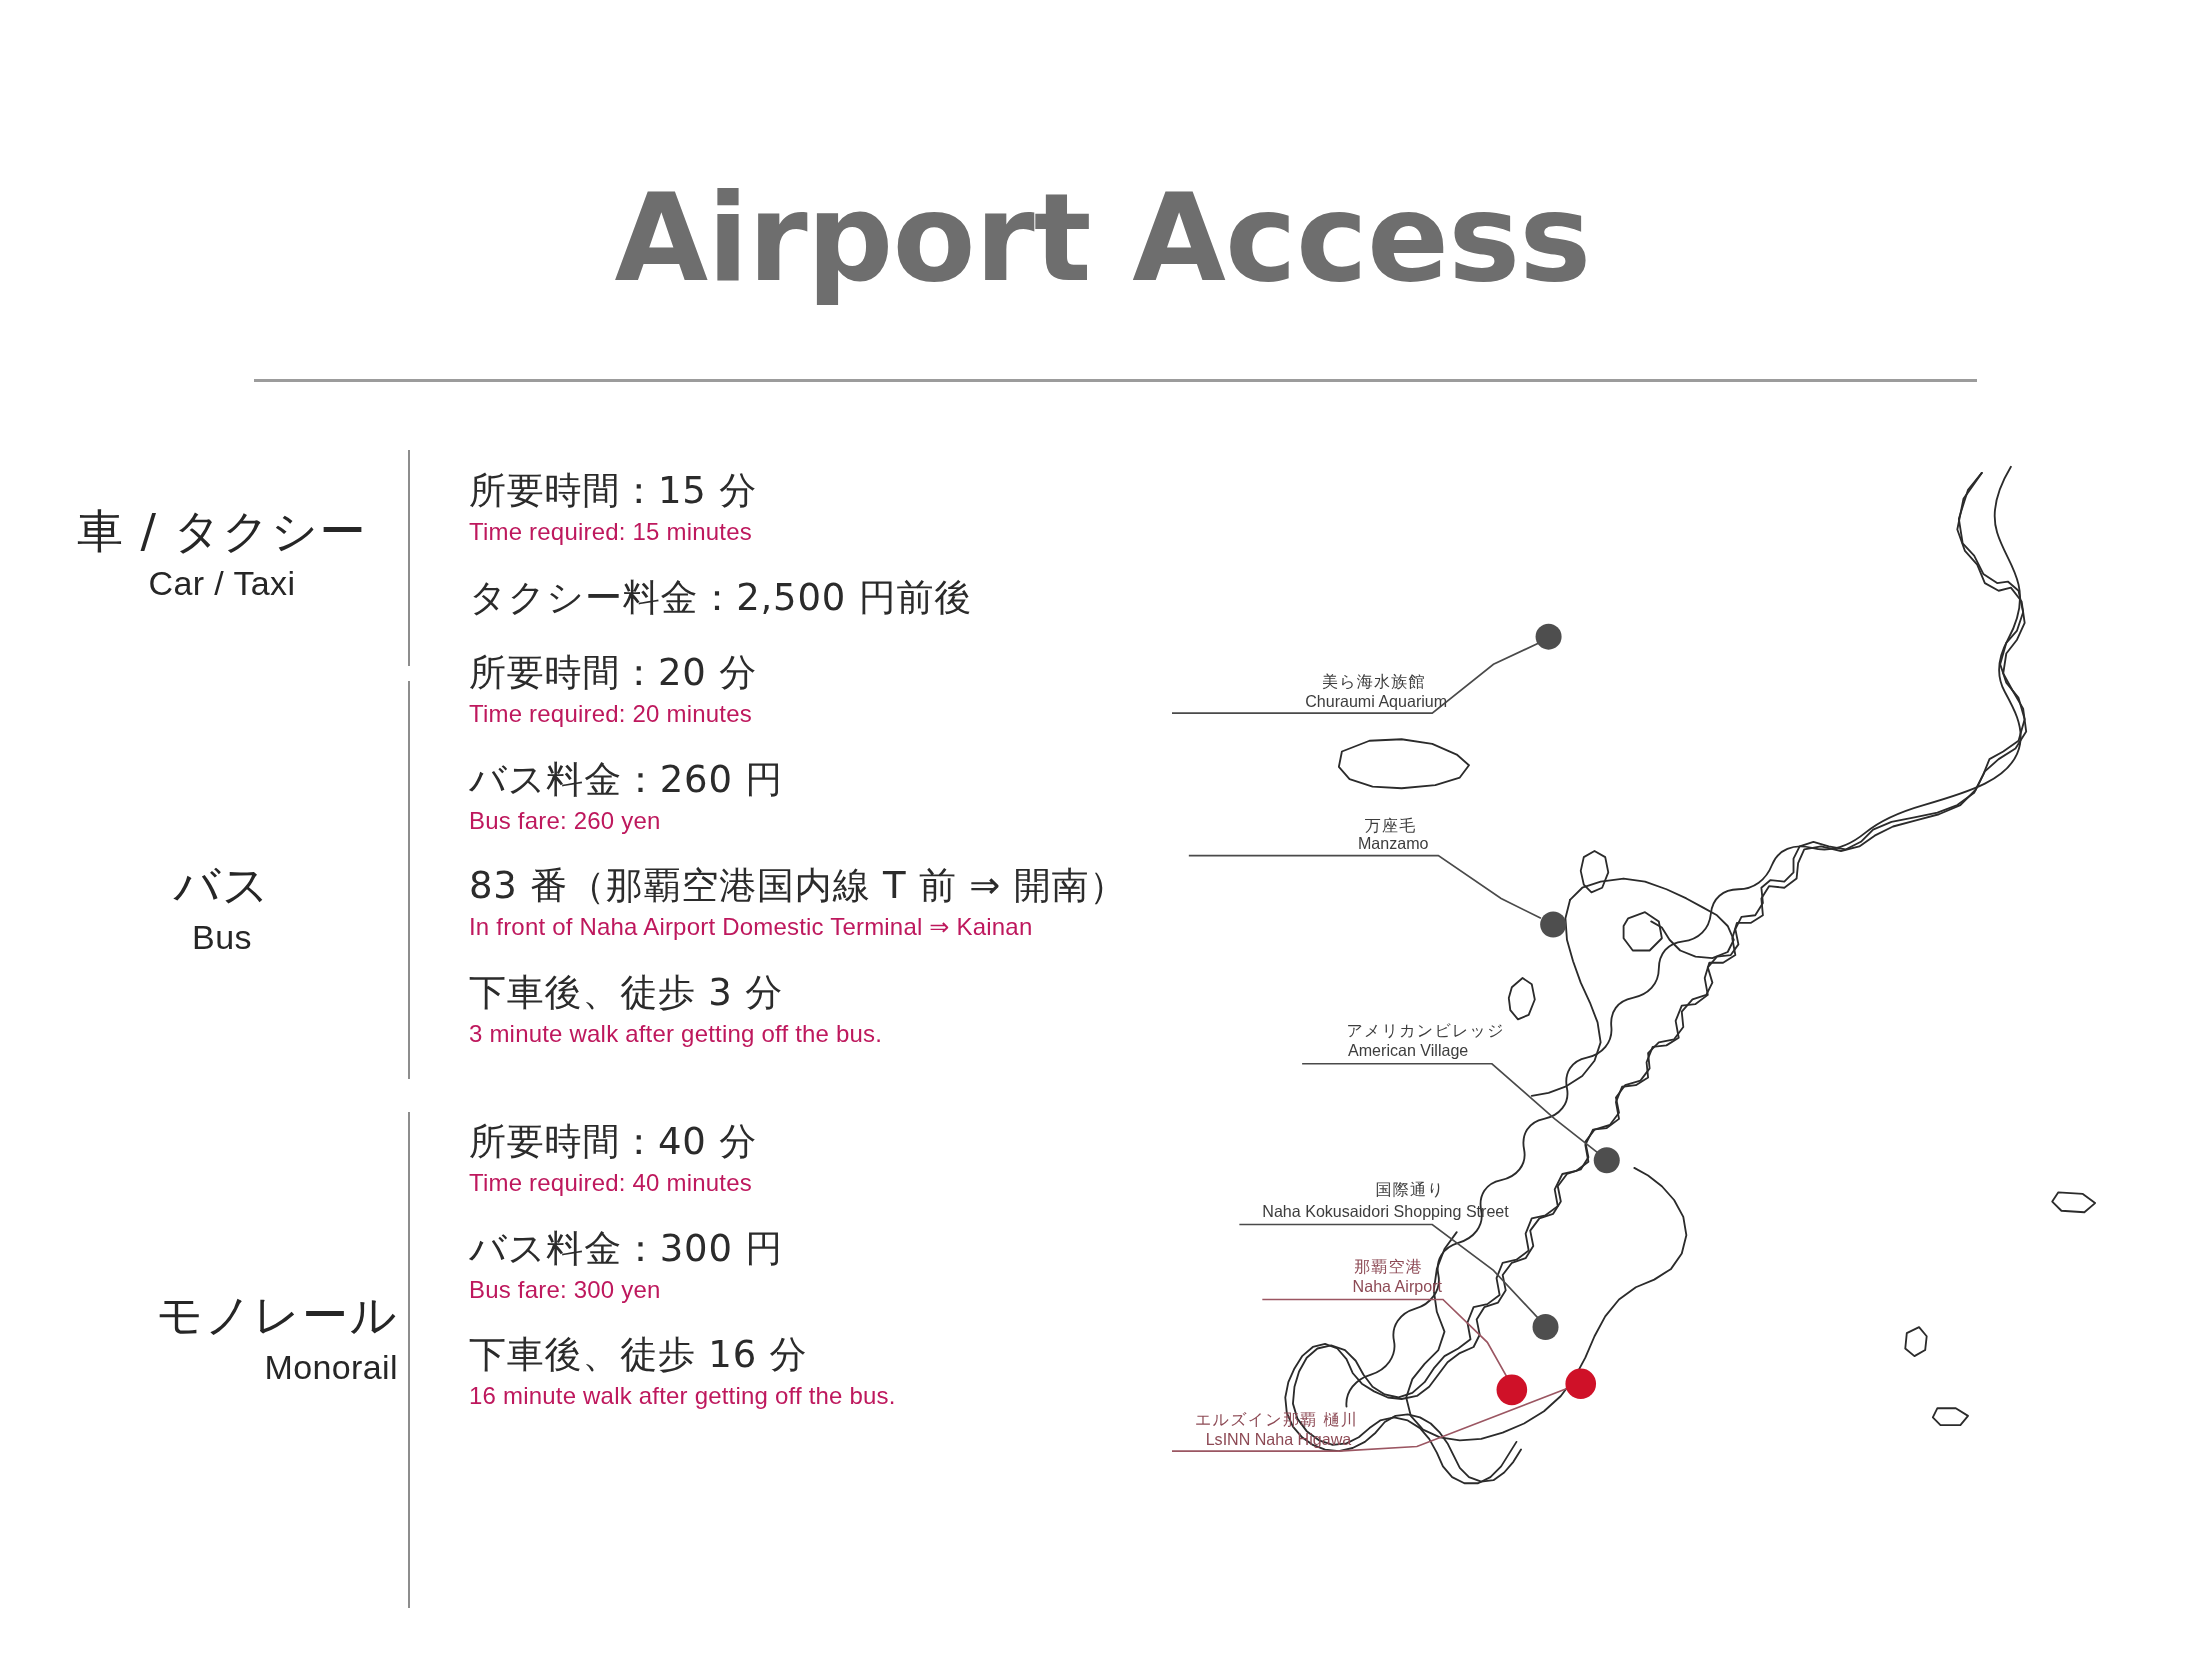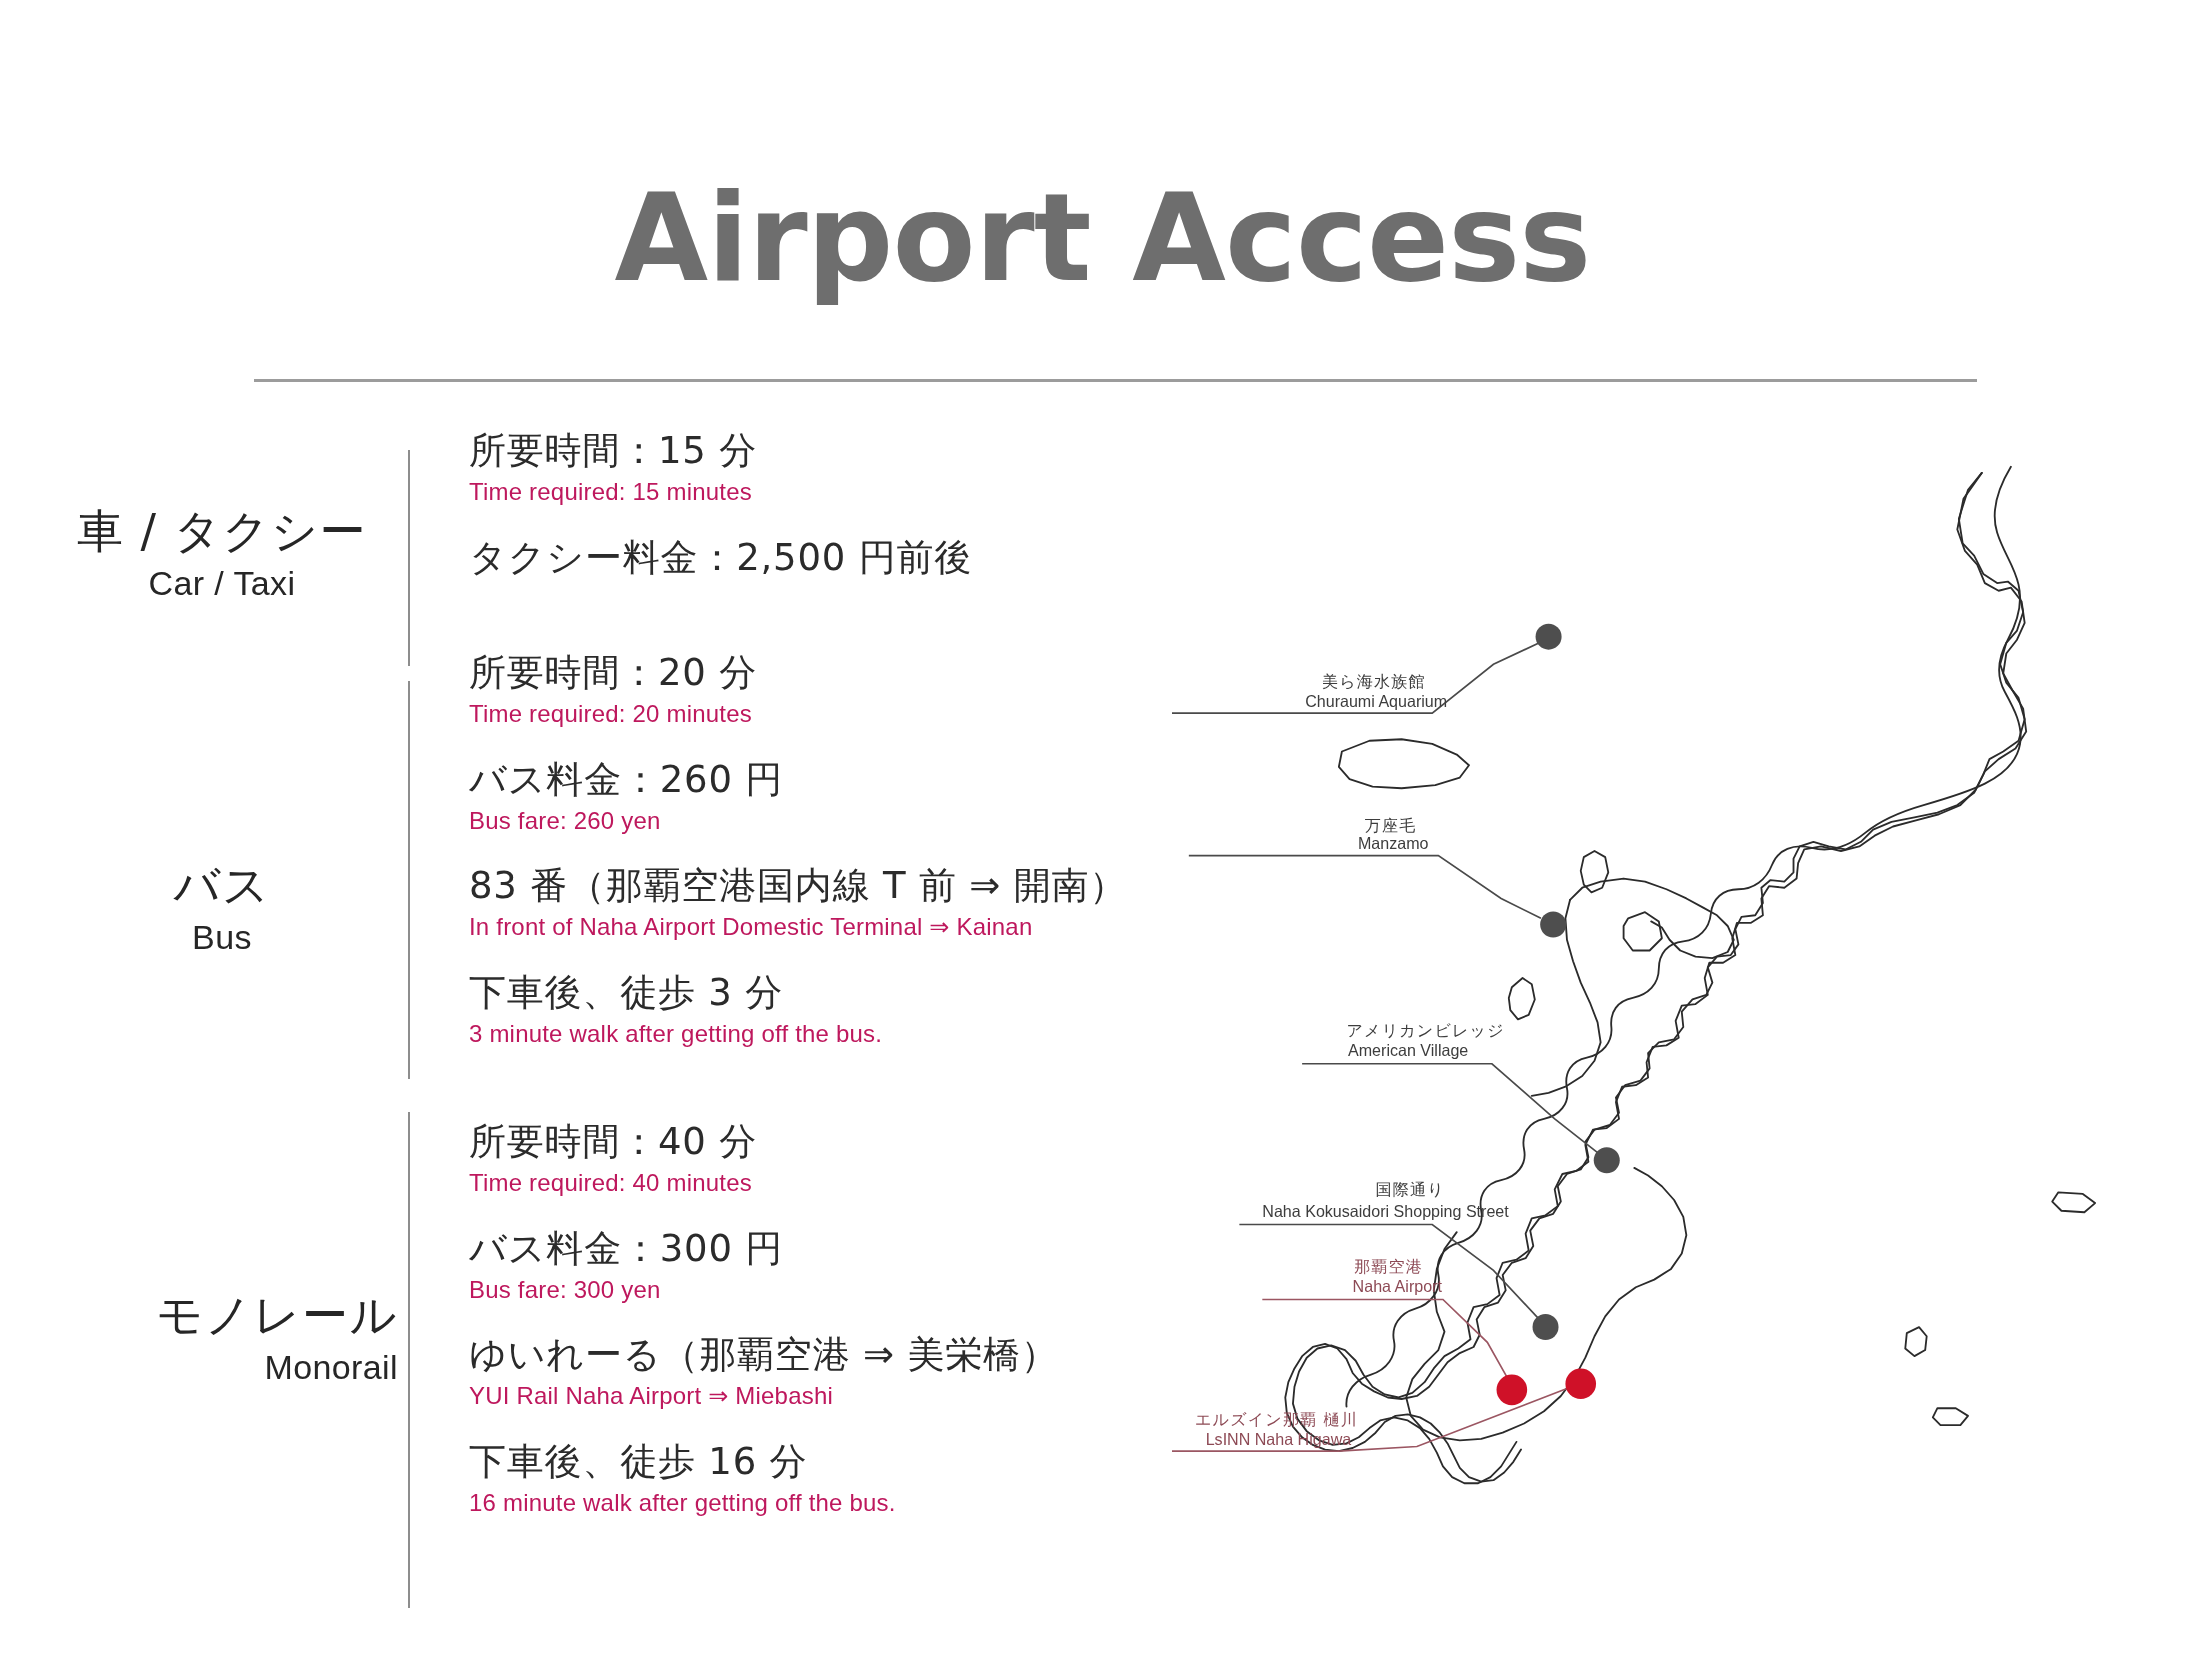--- a/index.html
+++ b/index.html
@@ -129,21 +129,21 @@
 
 <div id="page-title">Airport Access</div>
 <div id="title-rule"></div>
 
 <div class="mode-row">
   <div class="mode-label" style="top:502px;">
     <div class="jp">車 / タクシー</div>
     <div class="en">Car / Taxi</div>
   </div>
   <div class="divider" style="left:408px; top:450px; height:216px;"></div>
-  <div class="detail-block" style="top:428px;">
+  <div class="detail-block" style="top:468px;">
     <div class="detail-item">
       <div class="detail-jp">所要時間：15 分</div>
       <div class="detail-en">Time required: 15 minutes</div>
     </div>
     <div class="detail-item">
       <div class="detail-jp">タクシー料金：2,500 円前後</div>
     </div>
   </div>
 </div>
 
@@ -180,24 +180,20 @@
   </div>
   <div class="divider" style="left:408px; top:1112px; height:496px;"></div>
   <div class="detail-block" style="top:1119px;">
     <div class="detail-item">
       <div class="detail-jp">所要時間：40 分</div>
       <div class="detail-en">Time required: 40 minutes</div>
     </div>
     <div class="detail-item">
       <div class="detail-jp">バス料金：300 円</div>
       <div class="detail-en">Bus fare: 300 yen</div>
-    </div>
-    <div class="detail-item">
-      <div class="detail-jp">ゆいれーる（那覇空港 ⇒ 美栄橋）</div>
-      <div class="detail-en">YUI Rail Naha Airport ⇒ Miebashi</div>
     </div>
     <div class="detail-item">
       <div class="detail-jp">下車後、徒歩 16 分</div>
       <div class="detail-en">16 minute walk after getting off the bus.</div>
     </div>
   </div>
 </div>
 
 <div id="map-panel">
 <svg id="map-svg" viewBox="0 0 1330 1480" xmlns="http://www.w3.org/2000/svg">

